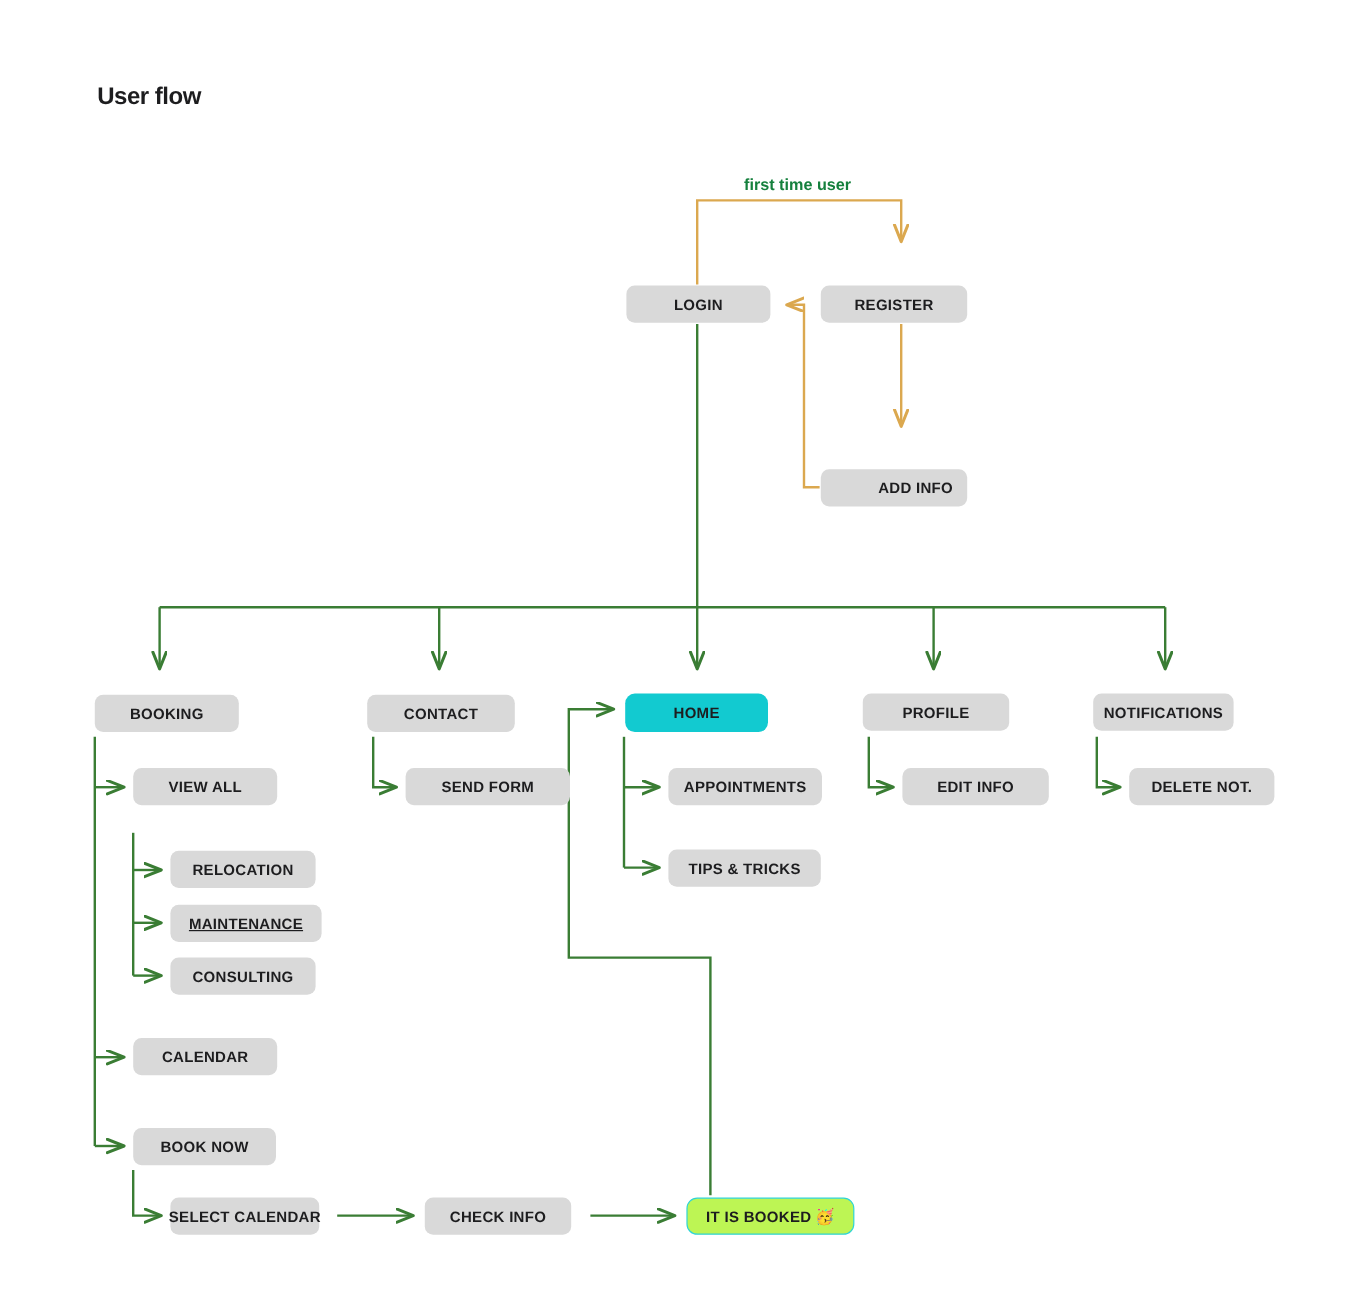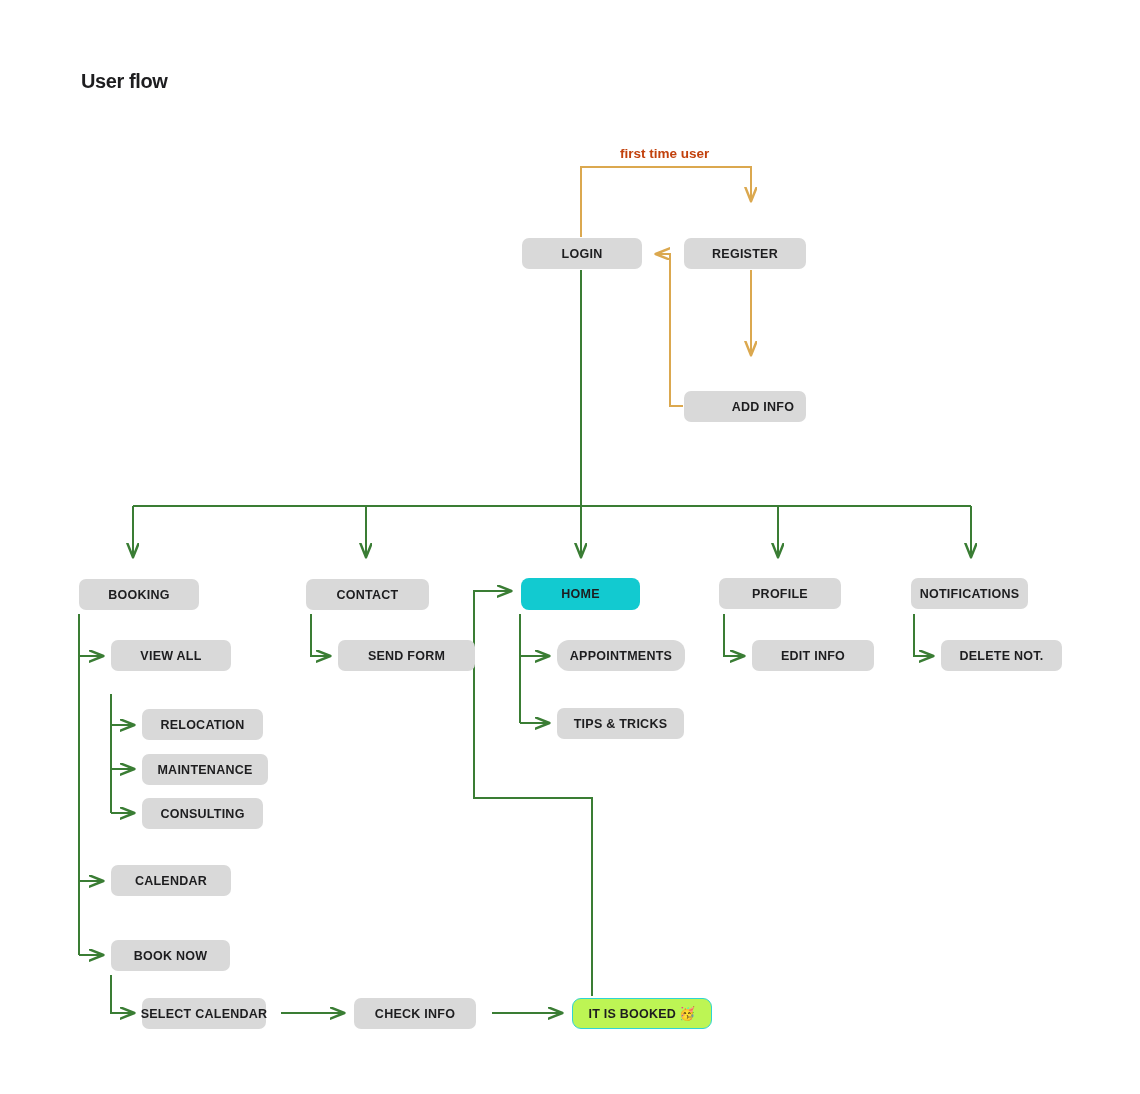--- a/index.html
+++ b/index.html
@@ -33,21 +33,21 @@
     font-size: 20px;
     font-weight: bold;
     letter-spacing: -0.4px;
     color: #1d1d1f;
     white-space: nowrap;
   }
   .edge-label {
     position: absolute;
     font-size: 13.5px;
     font-weight: bold;
-    color: #c2410c;
+    color: #15803d;
     white-space: nowrap;
   }
   .node {
     position: absolute;
     box-sizing: border-box;
     display: flex;
     align-items: center;
     justify-content: center;
     background: #d9d9d9;
     border-radius: 7px;
@@ -144,36 +144,36 @@
 
   <div class="edge-label" style="left:620px; top:146px;">first time user</div>
 
   <div class="node" style="left:522px; top:238px; width:120px; height:31px;">LOGIN</div>
   <div class="node" style="left:684px; top:238px; width:122px; height:31px;">REGISTER</div>
   <div class="node" style="left:684px; top:391px; width:122px; height:31px;padding-left:36px;">ADD INFO</div>
 
   <div class="node" style="left:79px; top:579px; width:120px; height:31px;">BOOKING</div>
   <div class="node" style="left:111px; top:640px; width:120px; height:31px;">VIEW ALL</div>
   <div class="node" style="left:142px; top:709px; width:121px; height:31px;">RELOCATION</div>
-  <div class="node" style="left:142px; top:754px; width:126px; height:31px;">MAINTENANCE</div>
+  <div class="node" style="left:142px; top:754px; width:126px; height:31px;text-decoration:underline;">MAINTENANCE</div>
   <div class="node" style="left:142px; top:798px; width:121px; height:31px;">CONSULTING</div>
   <div class="node" style="left:111px; top:865px; width:120px; height:31px;">CALENDAR</div>
   <div class="node" style="left:111px; top:940px; width:119px; height:31px;">BOOK NOW</div>
   <div class="node" style="left:142px; top:998px; width:124px; height:31px;">SELECT CALENDAR</div>
   <div class="node" style="left:354px; top:998px; width:122px; height:31px;">CHECK INFO</div>
   <div class="node lime" style="left:572px; top:998px; width:140px; height:31px;">
     <span>IT IS BOOKED</span>
     <span class="emoji">🥳</span>
   </div>
 
   <div class="node" style="left:306px; top:579px; width:123px; height:31px;">CONTACT</div>
   <div class="node" style="left:338px; top:640px; width:137px; height:31px;">SEND FORM</div>
 
   <div class="node cyan" style="left:521px; top:578px; width:119px; height:32px;">HOME</div>
-  <div class="node" style="left:557px; top:640px; width:128px; height:31px;border-radius:12px;">APPOINTMENTS</div>
+  <div class="node" style="left:557px; top:640px; width:128px; height:31px;">APPOINTMENTS</div>
   <div class="node" style="left:557px; top:708px; width:127px; height:31px;">TIPS &amp; TRICKS</div>
 
   <div class="node" style="left:719px; top:578px; width:122px; height:31px;">PROFILE</div>
   <div class="node" style="left:752px; top:640px; width:122px; height:31px;">EDIT INFO</div>
 
   <div class="node" style="left:911px; top:578px; width:117px; height:31px;">NOTIFICATIONS</div>
   <div class="node" style="left:941px; top:640px; width:121px; height:31px;">DELETE NOT.</div>
 
 </div>
 

